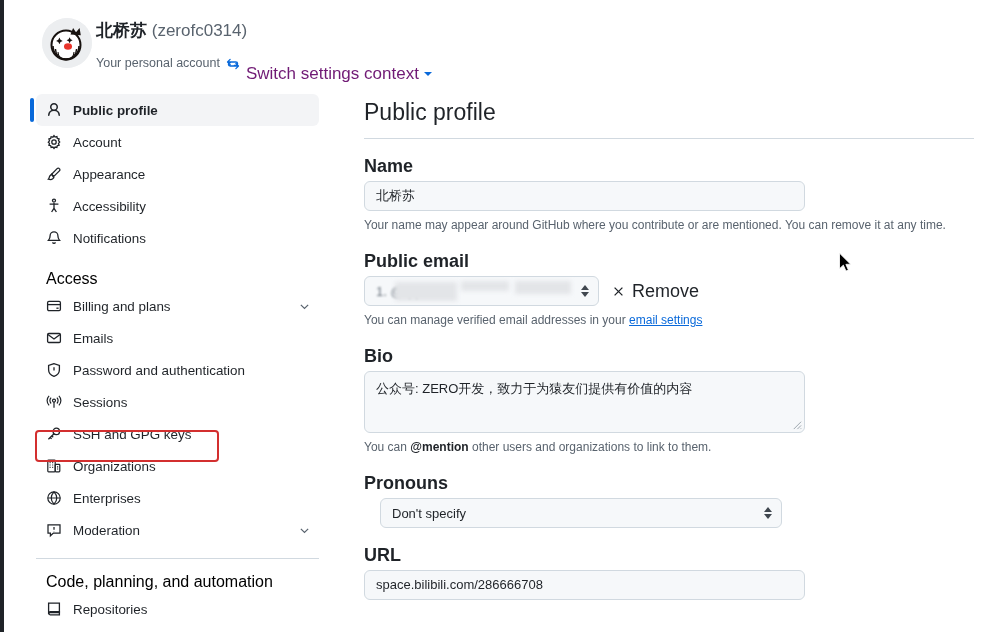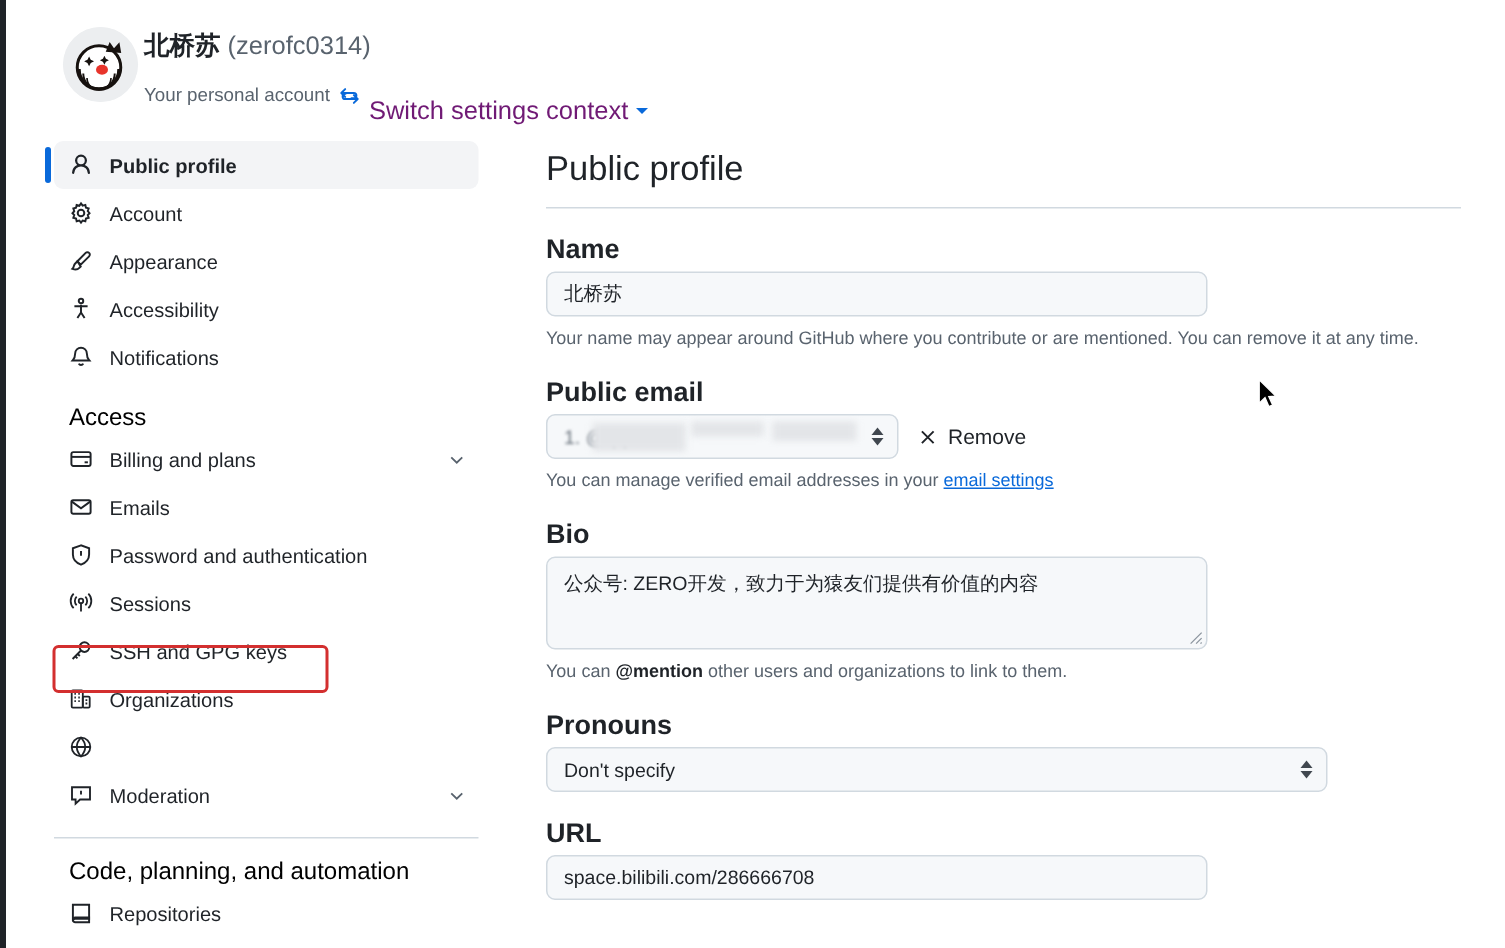--- a/index.html
+++ b/index.html
@@ -225,21 +225,21 @@
     border-radius: 6px;
     background: #f6f8fa;
     display: flex;
     align-items: center;
     padding: 0 26px 0 11px;
     font-size: 13px;
     color: #1f2328;
     cursor: pointer;
     overflow: hidden;
   }
-  .select-ctl.wide { width: 521px; }
+  .select-ctl.wide { width: 402px; margin-left: 16px; }
   .select-arrows {
     position: absolute;
     right: 9px; top: 50%;
     transform: translateY(-50%);
     display: flex;
     flex-direction: column;
     gap: 2px;
     color: #59636e;
   }
   .tri-up {
@@ -264,21 +264,21 @@
   .redact {
     position: absolute;
     background: #e3e5e8;
     border-radius: 1px;
     filter: blur(2.2px);
   }
   .remove-link {
     display: inline-flex;
     align-items: center;
     gap: 7px;
-    font-size: 14px;
+    font-size: 18px;
     color: #1f2328;
     cursor: pointer;
     white-space: nowrap;
   }
 
   
   .textarea-ctl {
     position: relative;
     width: 441px;
     height: 62px;
@@ -470,20 +470,21 @@
       <span class="nav-label">Organizations</span>
     </div>
 
     <div class="nav-item">
       <span class="nav-icon">
         <svg width="16" height="16" viewBox="0 0 16 16" fill="none" stroke="currentColor" stroke-width="1.2">
             <circle cx="8" cy="8" r="6.2"></circle>
             <path d="M1.8 8h12.4M8 1.8c1.9 2 2.8 4 2.8 6.2S9.9 12.2 8 14.2C6.1 12.2 5.2 10.2 5.2 8S6.1 3.8 8 1.8z"></path>
           </svg>
       </span>
+      <span class="nav-label">Enterprises</span>
     </div>
 
     <div class="nav-item">
       <span class="nav-icon">
         <svg width="16" height="16" viewBox="0 0 16 16" fill="none" stroke="currentColor" stroke-width="1.25">
             <path d="M2 2.8h12v8.2H7.4L4.4 13.8v-2.8H2z"></path>
             <path d="M8 5.1v2.6M8 9.1v.1"></path>
           </svg>
       </span>
       <span class="nav-label">Moderation</span>

